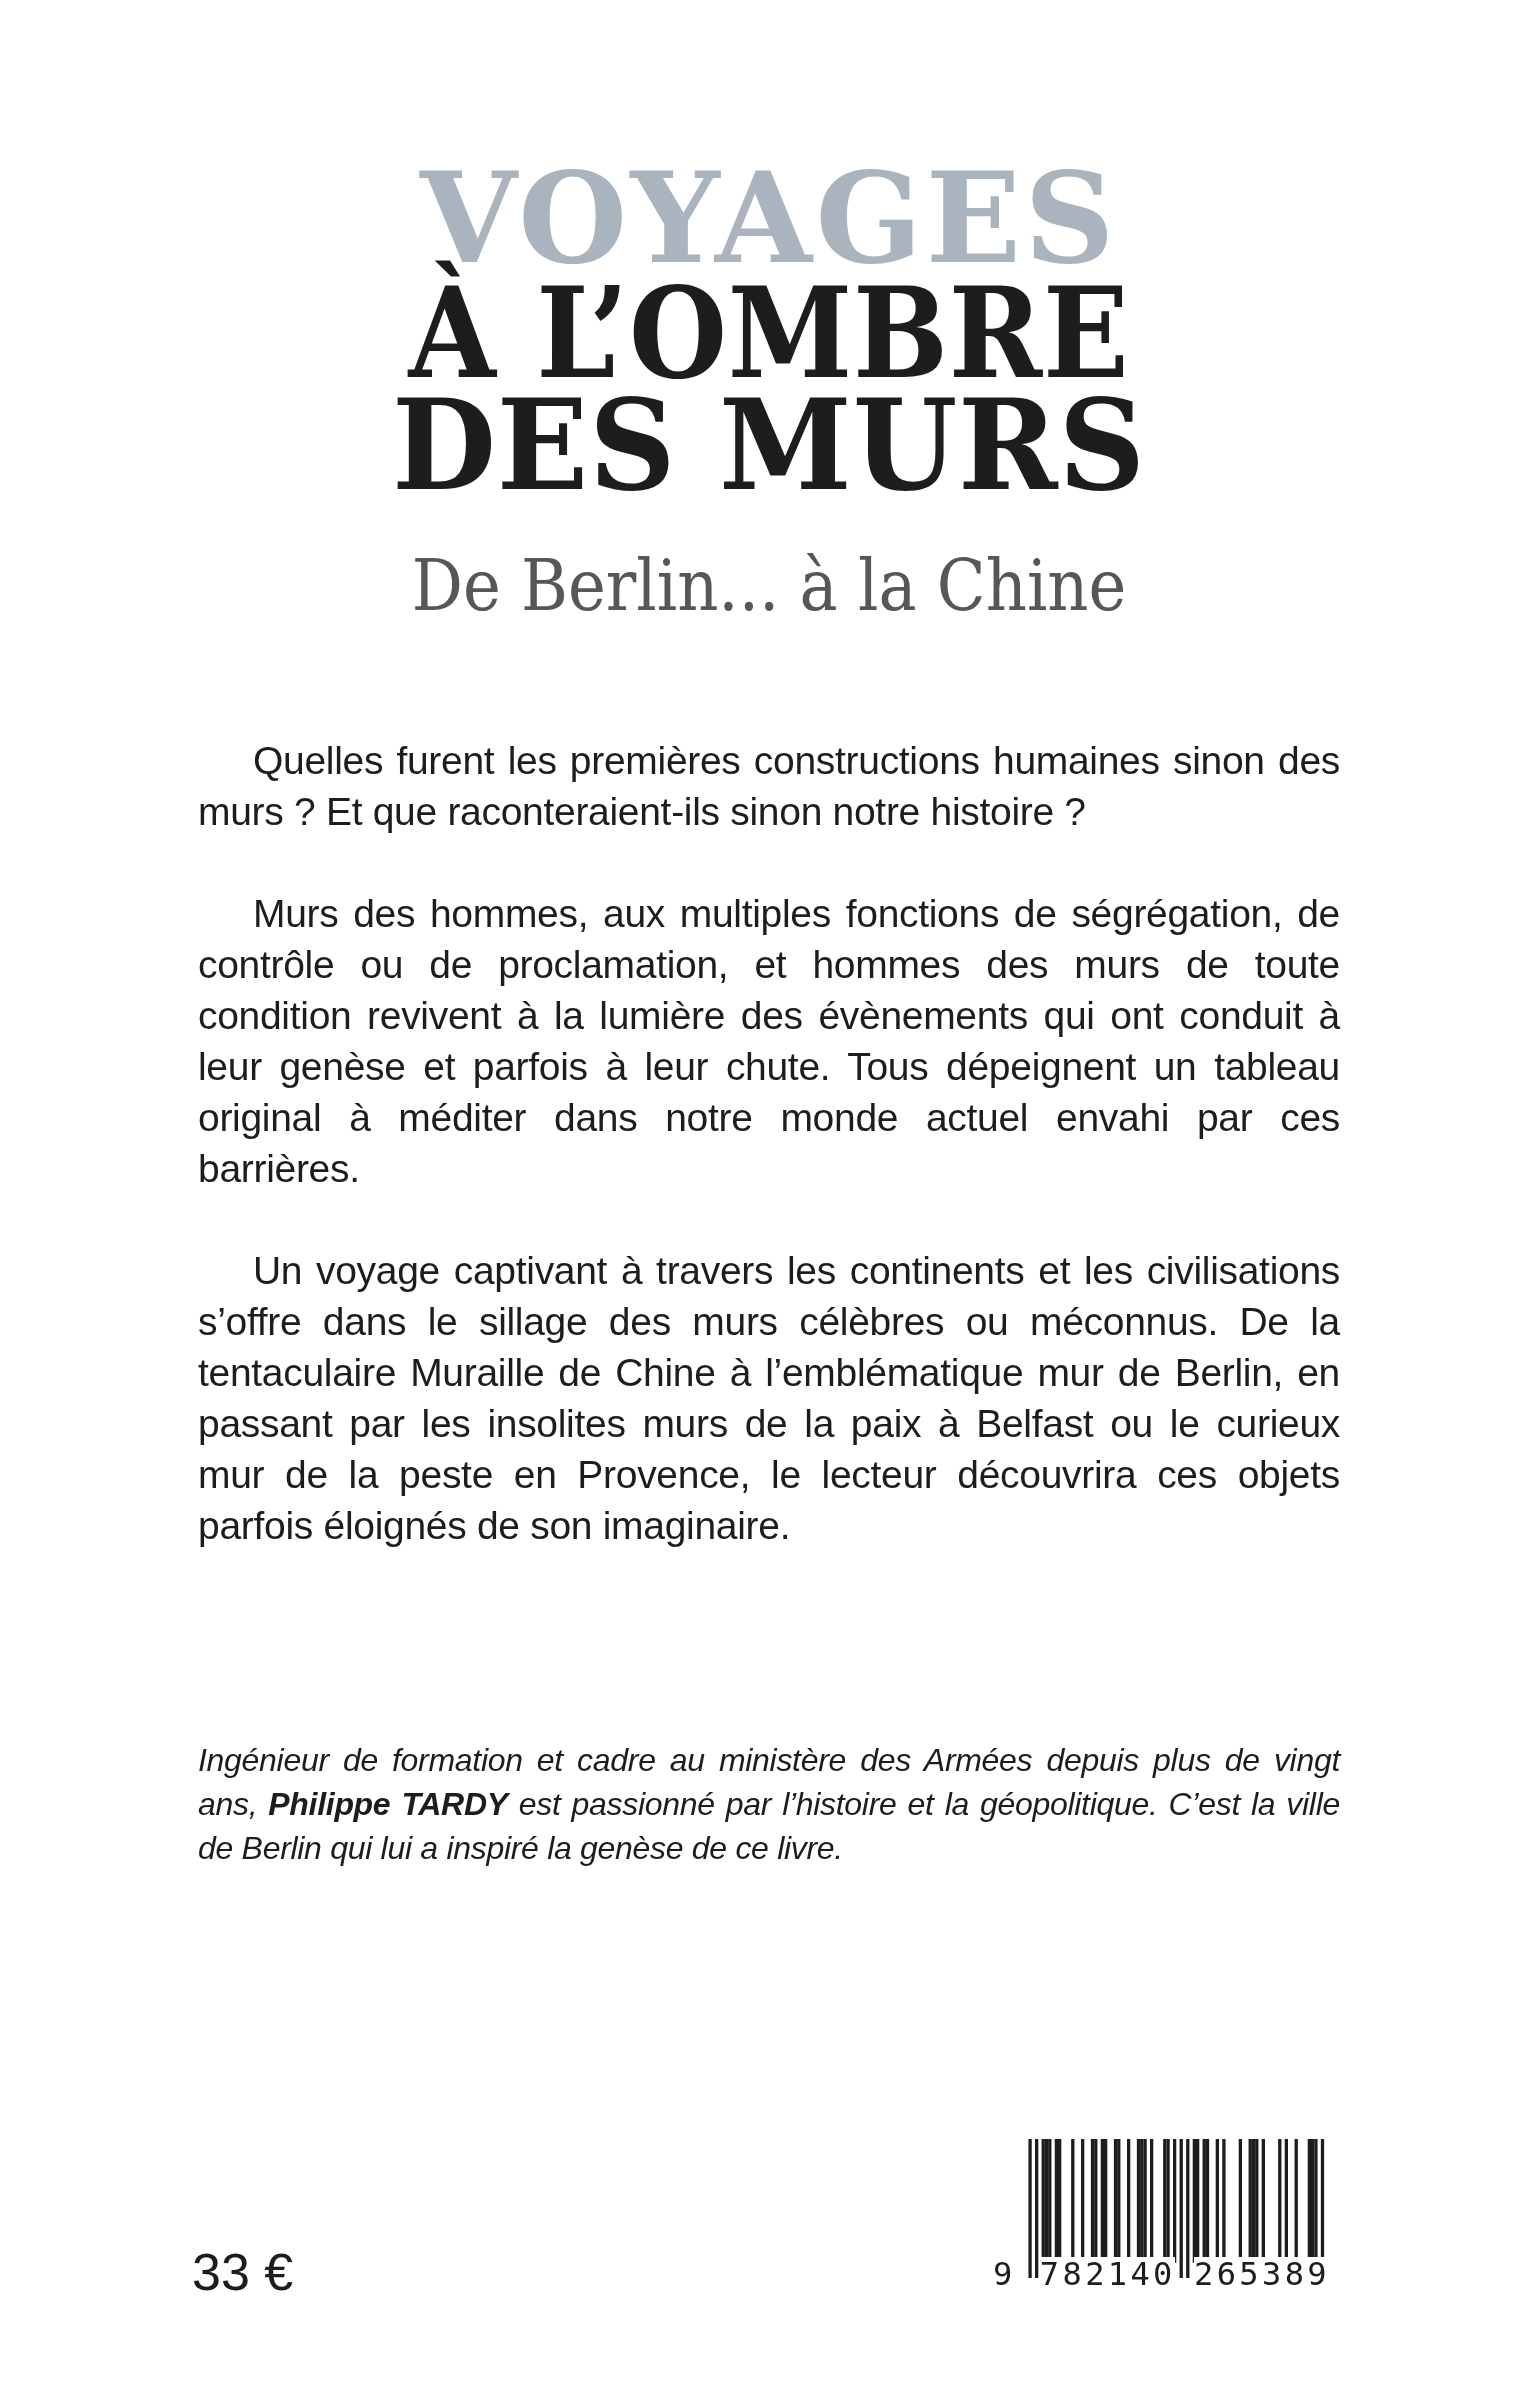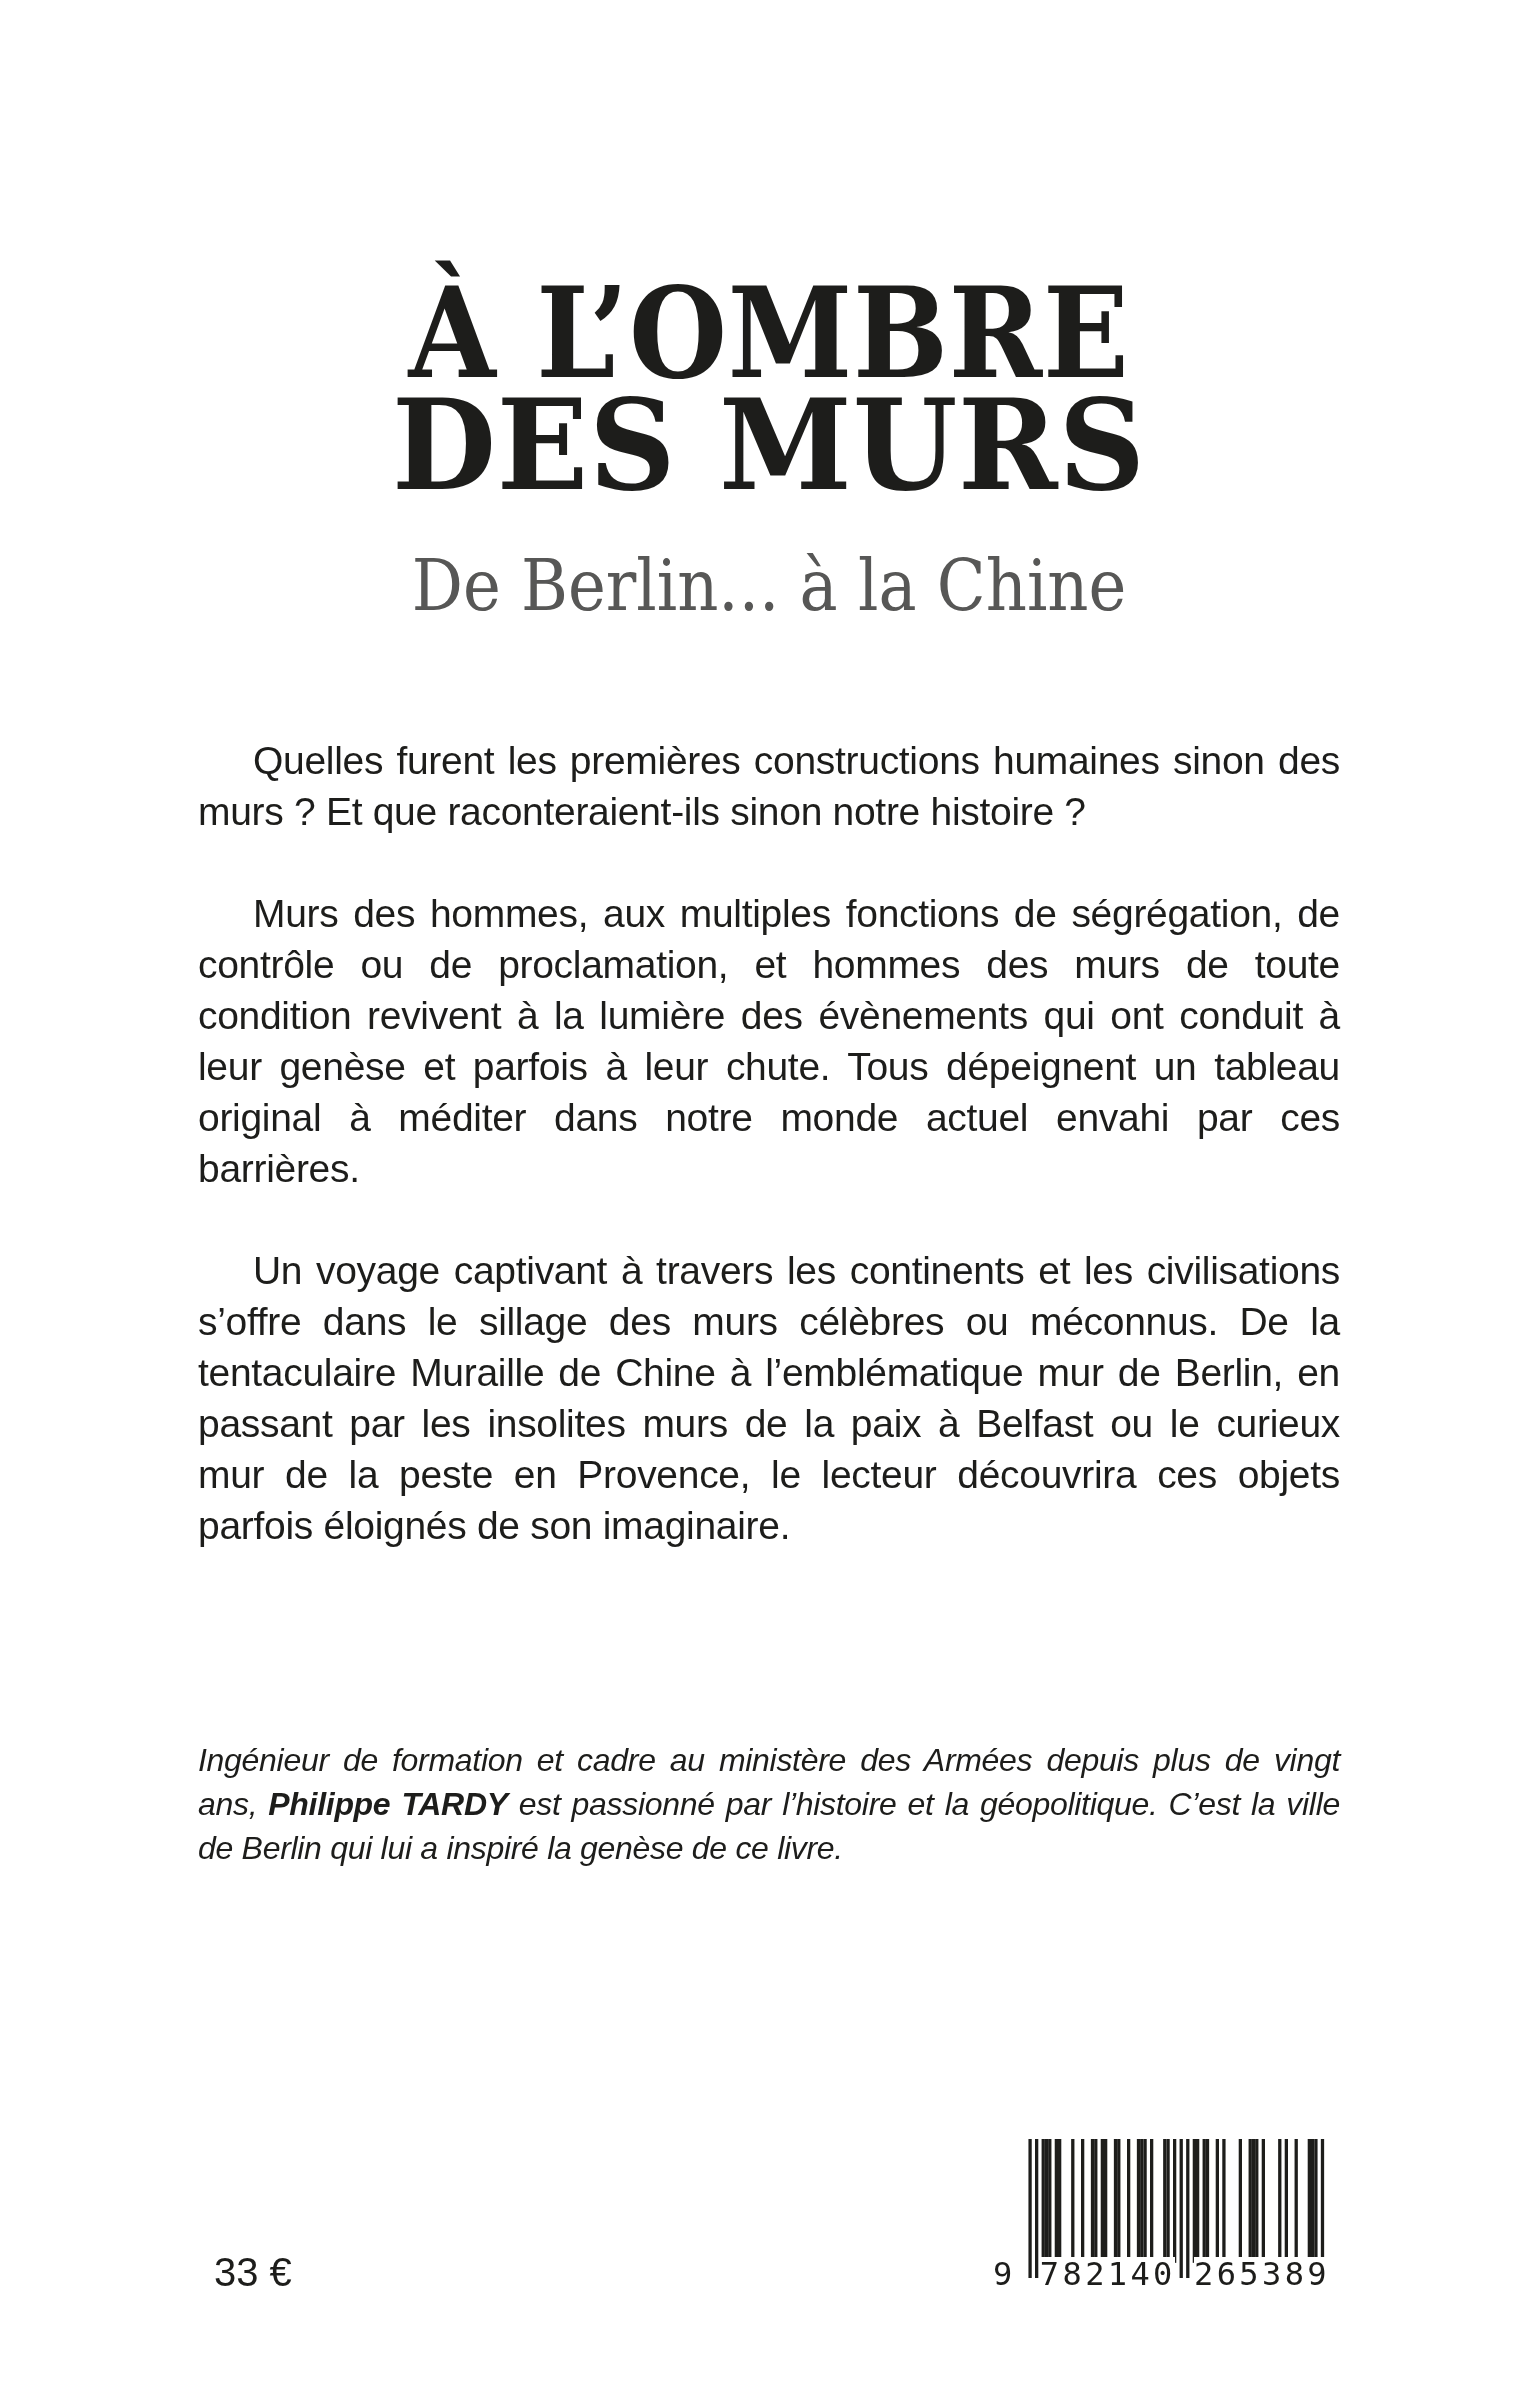--- a/index.html
+++ b/index.html
@@ -57,22 +57,22 @@
   .credit{
     position:absolute;left:198px;top:2103px;
     font-size:32px;line-height:40px;
   }
   .credit .italic{font-style:italic;}
   .isbn{
     position:absolute;left:198px;top:2204px;
     font-size:35px;line-height:42px;
   }
   .price{
-    position:absolute;left:214px;top:2249px;
-    font-size:40px;line-height:47px;
+    position:absolute;left:192px;top:2249px;
+    font-size:52px;line-height:47px;
   }
   
   .barcode{
     position:absolute;left:1028px;top:2139px;
     width:313px;height:153px;
   }
   .barcode svg{position:absolute;left:0;top:0;}
   .barcode .bc-digit{
     position:absolute;top:118px;
     font-family:"DejaVu Sans Mono",monospace;
@@ -82,20 +82,21 @@
   }
   .bc-lead{left:-35px;}
   .bc-g1{left:11.8px;width:135px;text-align:center;}
   .bc-g2{left:166px;width:135px;text-align:center;}
 </style>
 </head>
 <body>
 
 <div class="page">
 
+  <div class="title-line title-line1" style="color: rgb(169, 180, 190);">VOYAGES</div>
   <div class="title-line title-line2" style="color: rgb(29, 29, 27);">À L’OMBRE</div>
   <div class="title-line title-line3" style="color: rgb(29, 29, 27);">DES MURS</div>
   <div class="subtitle" style="color: rgb(87, 87, 86);">De Berlin... à la Chine</div>
 
   <div class="synopsis">
     <p>Quelles furent les premières constructions humaines sinon des murs ? Et que raconteraient-ils sinon notre histoire ?</p>
     <p>Murs des hommes, aux multiples fonctions de ségrégation, de contrôle ou de proclamation, et hommes des murs de toute condition revivent à la lumière des évènements qui ont conduit à leur genèse et parfois à leur chute. Tous dépeignent un tableau original à méditer dans notre monde actuel envahi par ces barrières.</p>
     <p>Un voyage captivant à travers les continents et les civilisations s’offre dans le sillage des murs célèbres ou méconnus. De la tentaculaire Muraille de Chine à l’emblématique mur de Berlin, en passant par les insolites murs de la paix à Belfast ou le curieux mur de la peste en Provence, le lecteur découvrira ces objets parfois éloignés de son imaginaire.</p>
   </div>
 

